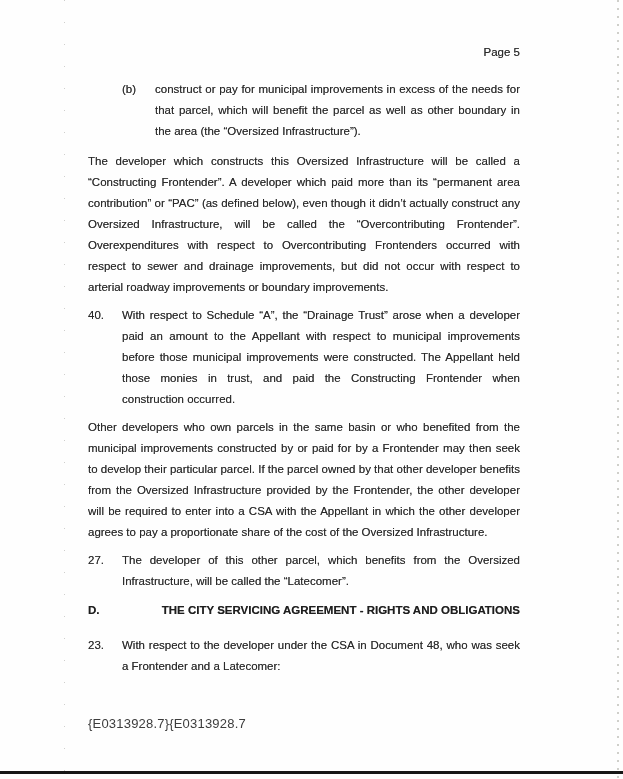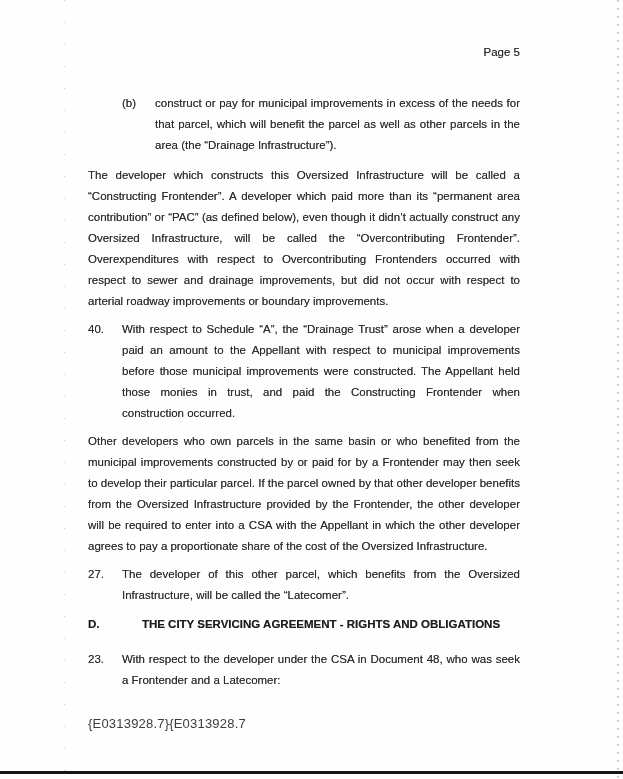--- a/index.html
+++ b/index.html
@@ -42,21 +42,21 @@
   .content {
     position: absolute;
     left: 88px; top: 42px;
     width: 432px;
     font-size: 11.5px;
     line-height: 21px;
     text-shadow: 0 0 0.45px rgba(45,45,45,0.65);
   }
   .page-num {
     text-align: right;
-    margin-bottom: 30px;
+    margin-bottom: 16px;
   }
   .sub-para {
     display: flex;
     margin-left: 34px;
     margin-bottom: 9px;
   }
   .sub-label {
     width: 33px;
     flex-shrink: 0;
   }
@@ -76,21 +76,21 @@
     flex: 1;
     text-align: justify;
   }
   .heading {
     margin-top: 8px;
     margin-bottom: 14px;
     font-weight: 700;
     color: #1e1e1e;
   }
   .heading .para-text {
-    text-align: center;
+    text-align: right;
   }
   .footer-stamp {
     position: absolute;
     left: 88px; top: 719px;
     font-size: 13px;
     line-height: 10px;
     color: #3c3c3c;
     letter-spacing: 0.2px;
   }
 </style>
@@ -102,21 +102,21 @@
   <div class="artifact-left"></div>
   <div class="artifact-right"></div>
   <div class="scan-line-bottom"></div>
 
   <div class="content">
 
     <div class="page-num">Page 5</div>
 
     <div class="sub-para">
       <span class="sub-label">(b)</span>
-      <span class="sub-text">construct or pay for municipal improvements in excess of the needs for that parcel, which will benefit the parcel as well as other parcels in the area (the “Drainage Infrastructure”).</span>
+      <span class="sub-text">construct or pay for municipal improvements in excess of the needs for that parcel, which will benefit the parcel as well as other boundary in the area (the “Oversized Infrastructure”).</span>
     </div>
 
     <div class="para">
       <span class="para-text">The developer which constructs this Oversized Infrastructure will be called a “Constructing Frontender”.  A developer which paid more than its “permanent area contribution” or “PAC” (as defined below), even though it didn’t actually construct any Oversized Infrastructure, will be called the “Overcontributing Frontender”.  Overexpenditures with respect to Overcontributing Frontenders occurred with respect to sewer and drainage improvements, but did not occur with respect to arterial roadway improvements or boundary improvements.</span>
     </div>
 
     <div class="para">
       <span class="para-num">40.</span>
       <span class="para-text">With respect to Schedule “A”, the “Drainage Trust” arose when a developer paid an amount to the Appellant with respect to municipal improvements before those municipal improvements were constructed.  The Appellant held those monies in trust, and paid the Constructing Frontender when construction occurred.</span>
     </div>

